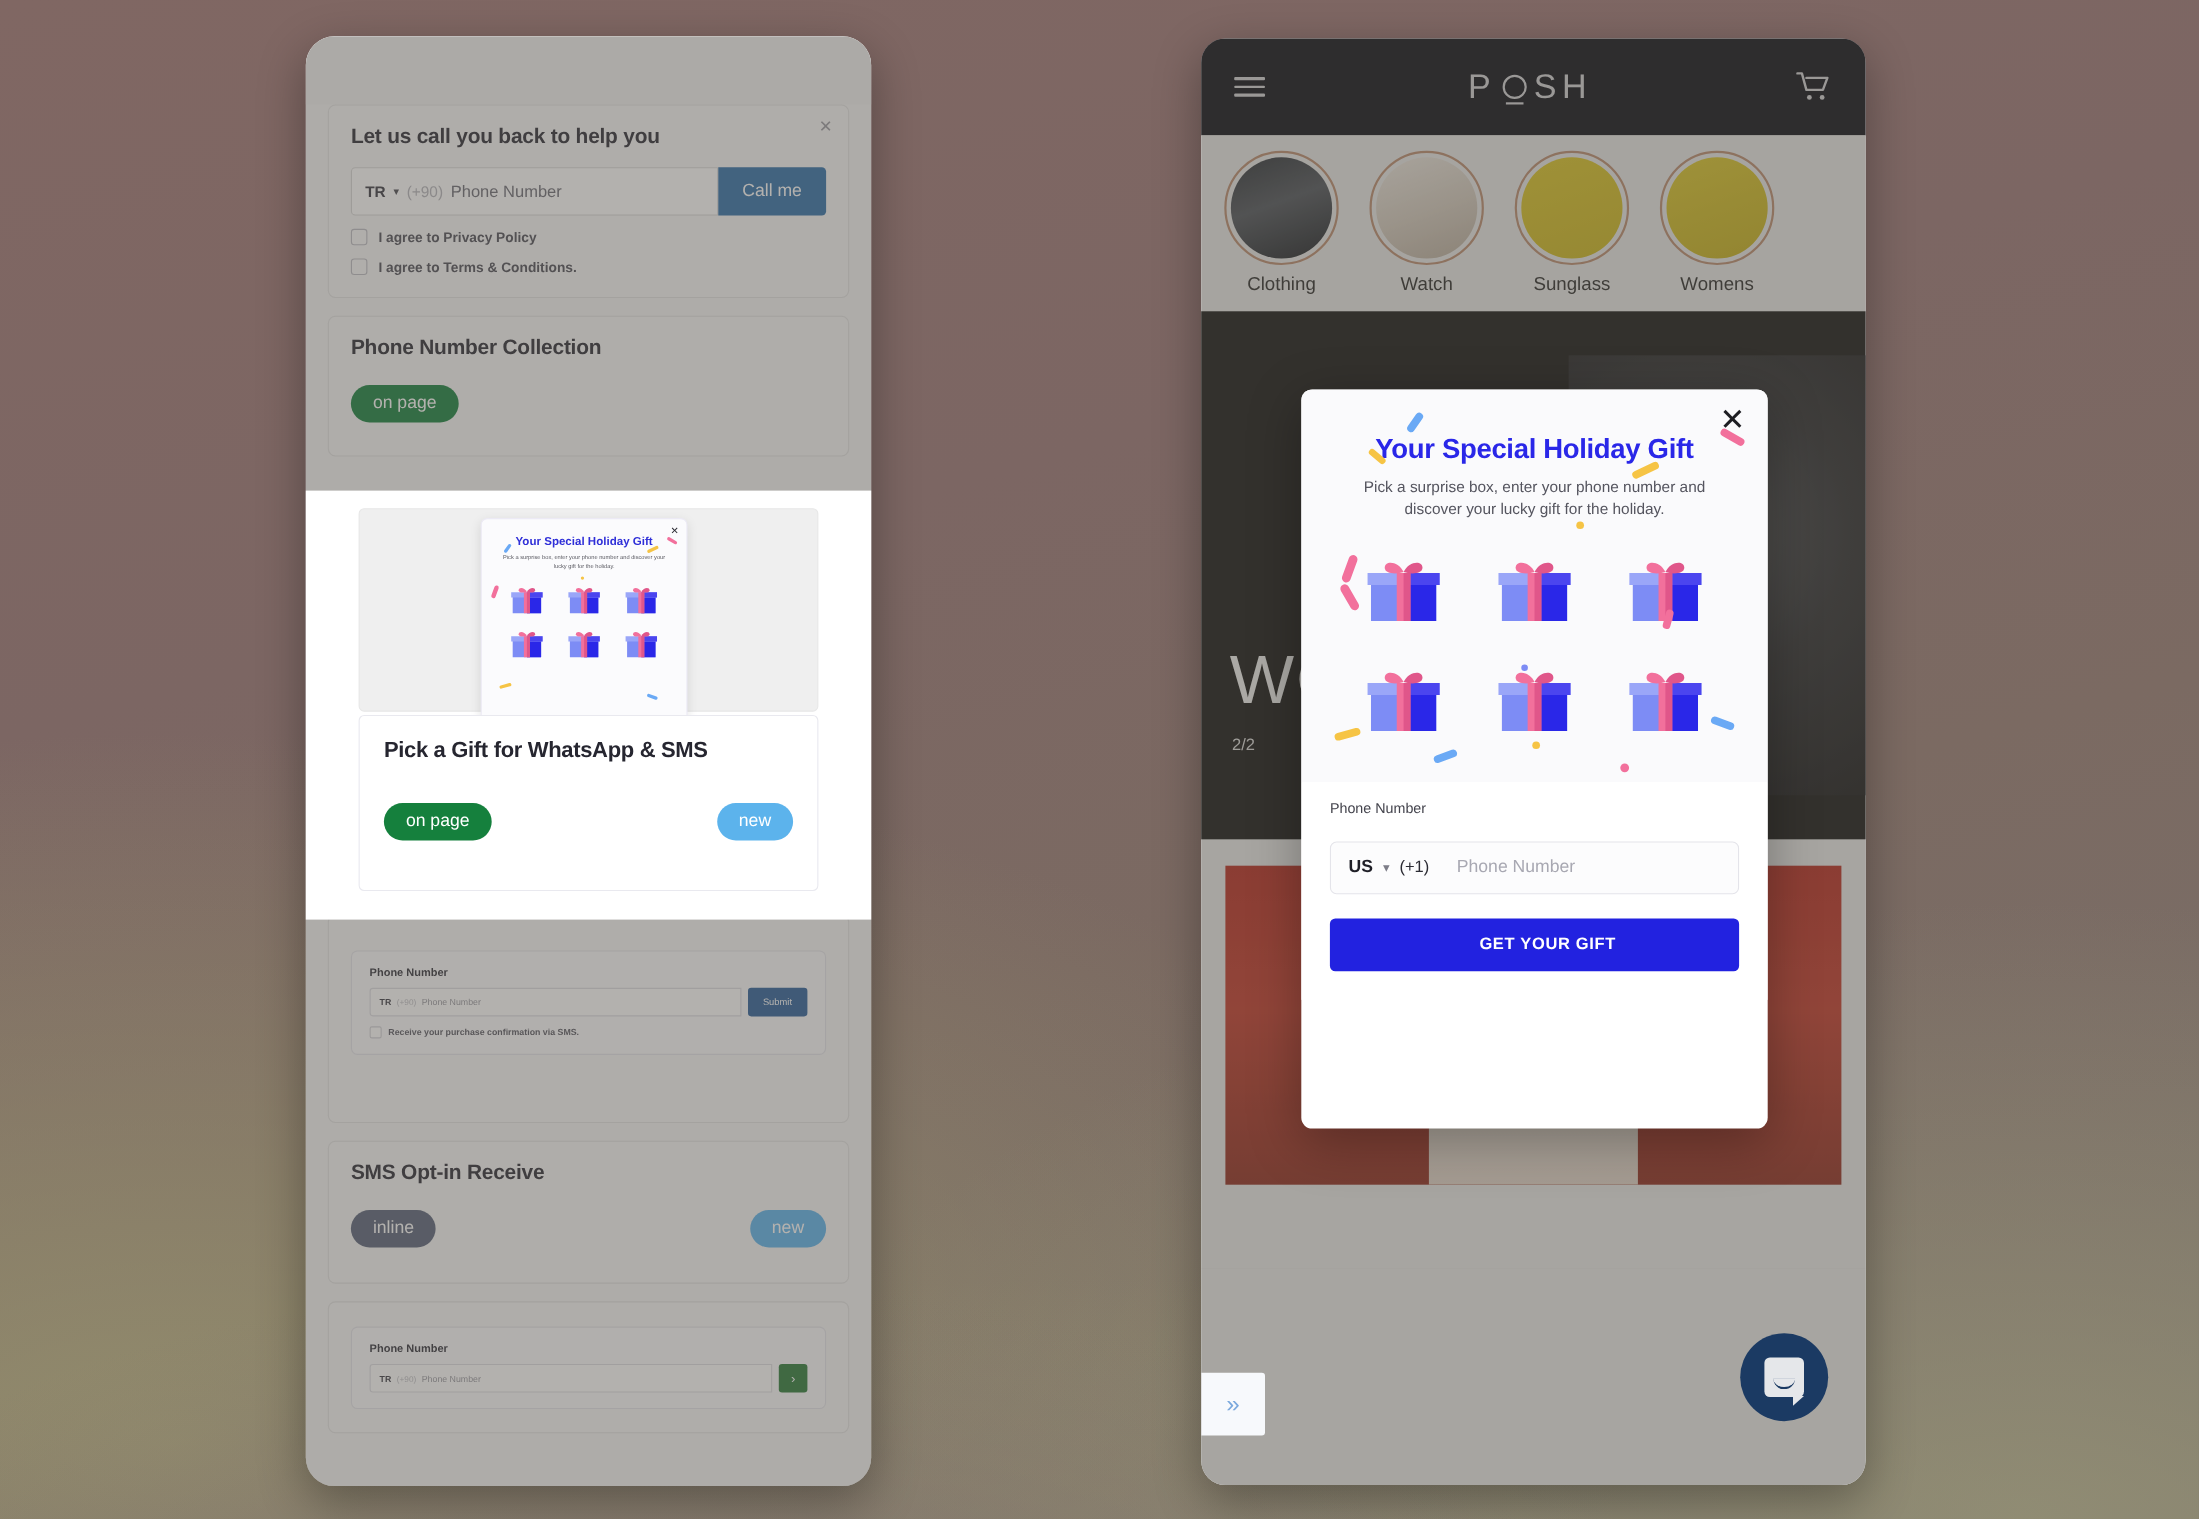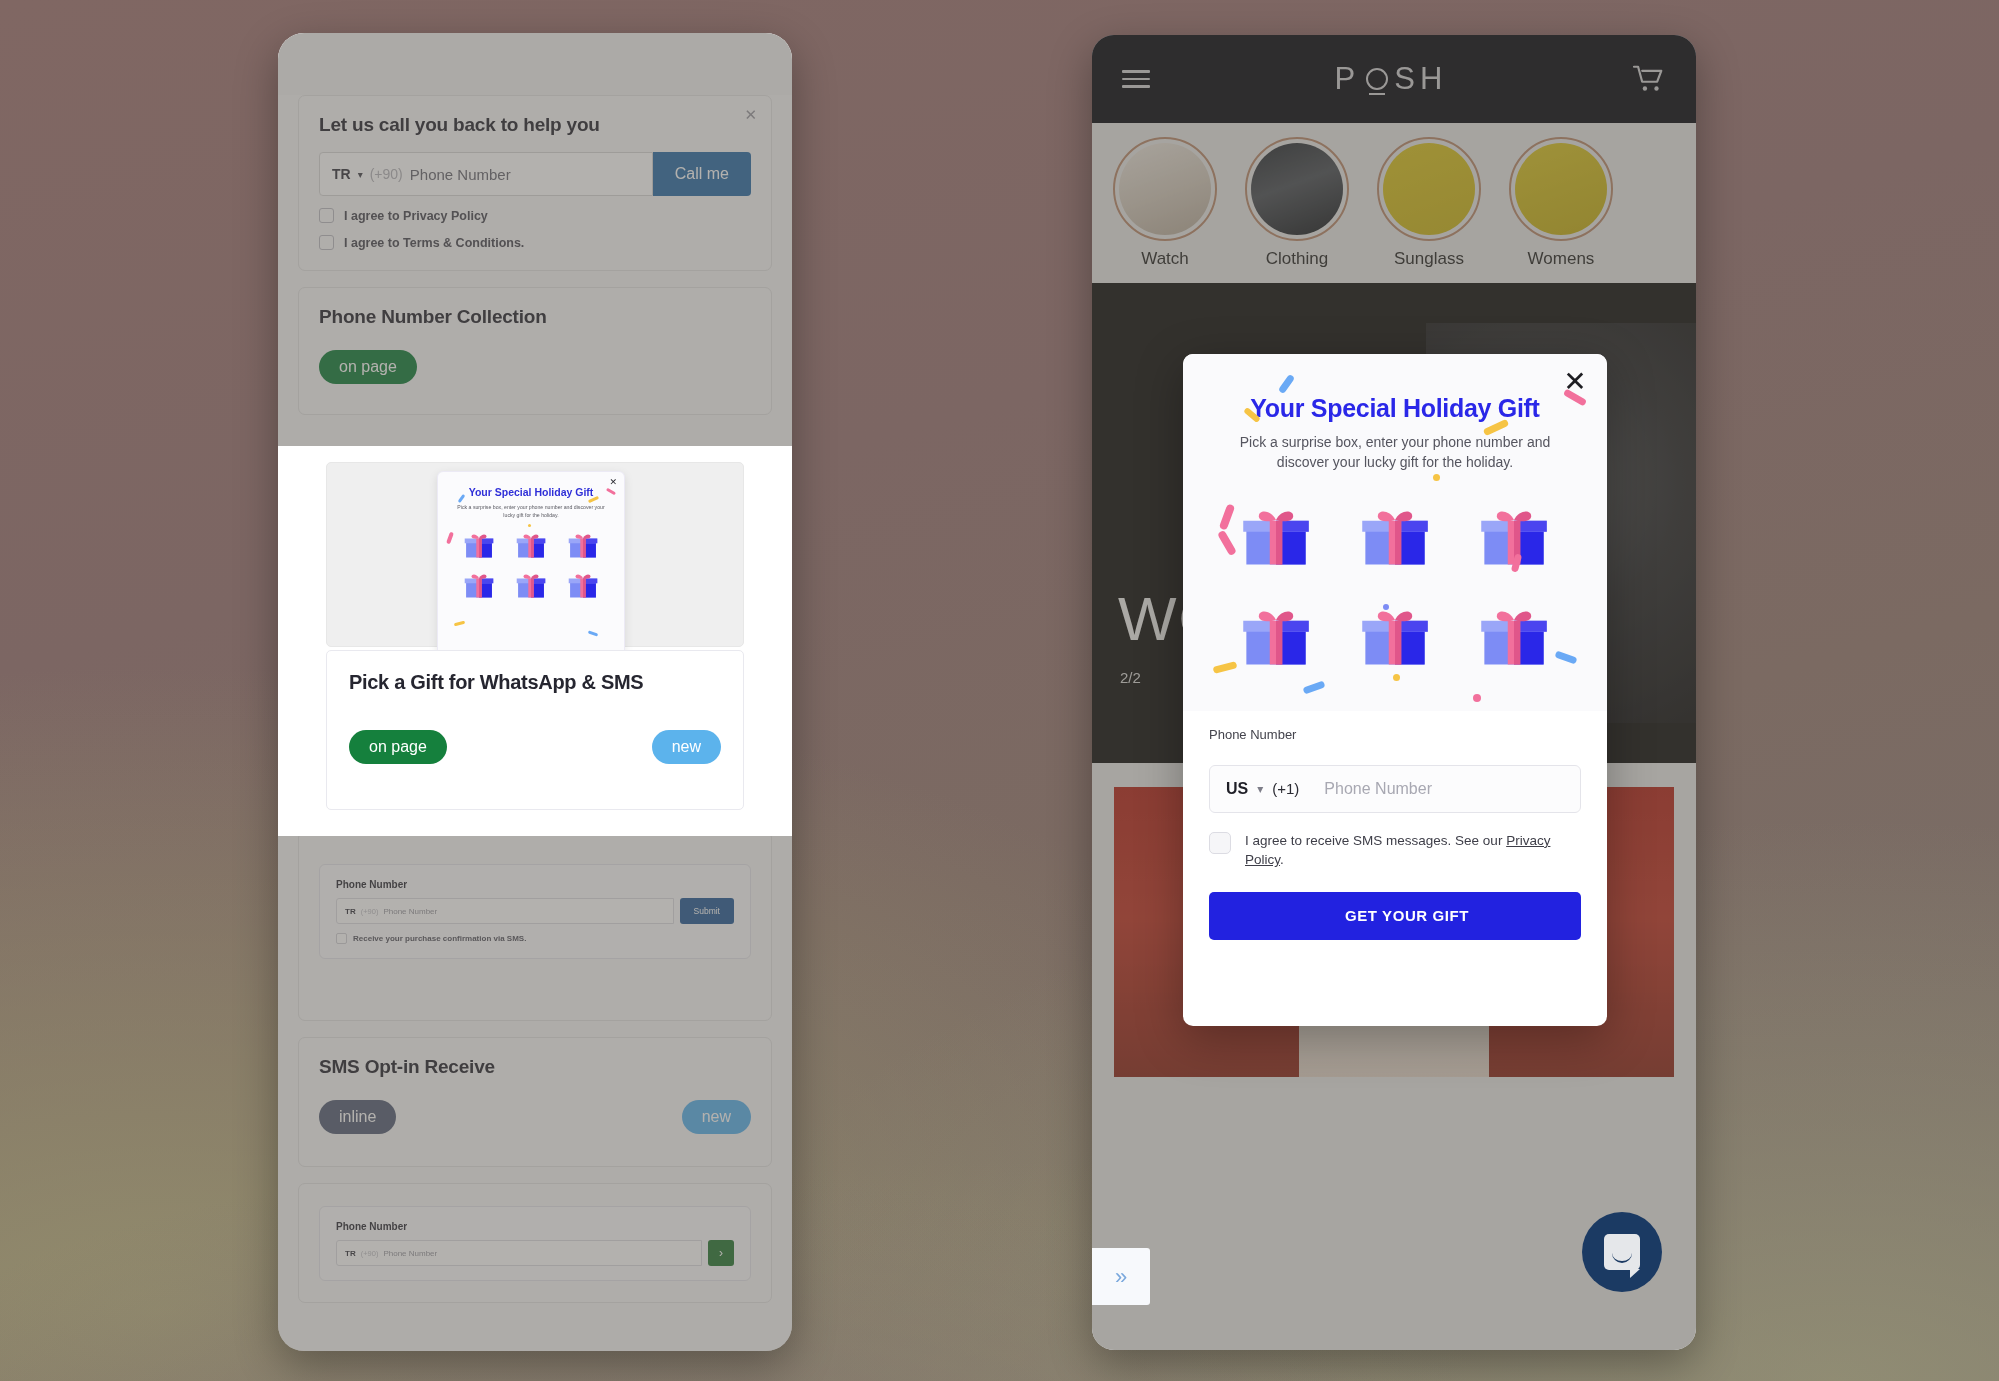--- a/index.html
+++ b/index.html
@@ -413,29 +413,29 @@
     <svg width="34" height="30" viewBox="0 0 24 22">
       <path d="M1 2h3l3 11h11l3-8H7" fill="none" stroke="#cfcfd4" stroke-width="1.6" stroke-linecap="round" stroke-linejoin="round"></path>
       <circle cx="9" cy="18" r="1.6" fill="#cfcfd4"></circle>
         <circle cx="17.5" cy="18" r="1.6" fill="#cfcfd4"></circle>
     </svg>
   </div>
 
   <div class="rp-cats" id="category-strip">
       <div class="cat">
         <div class="ring">
-          <div class="img img-watch"></div>
-        </div>
-        <div class="lbl">Watch</div>
+          <div class="img img-cloth"></div>
+        </div>
+        <div class="lbl">Clothing</div>
       </div>
       <div class="cat">
         <div class="ring">
-          <div class="img img-cloth"></div>
-        </div>
-        <div class="lbl">Clothing</div>
+          <div class="img img-watch"></div>
+        </div>
+        <div class="lbl">Watch</div>
       </div>
       <div class="cat">
         <div class="ring">
           <div class="img img-sun"></div>
         </div>
         <div class="lbl">Sunglass</div>
       </div>
       <div class="cat">
         <div class="ring">
           <div class="img img-wom"></div>
@@ -564,22 +564,15 @@
     </div>
 
   <div class="modal-form">
     <div class="fld-label">Phone Number</div>
     <div class="fld">
       <span class="cc">US</span>
       <span class="chev">▾</span>
       <span class="dial">(+1)</span>
       <span class="ph">Phone Number</span>
     </div>
-    <div class="agree">
-      <span class="cb"></span>
-      <span class="txt">
-        <span>I agree to receive SMS messages. See our</span>
-        <a href="#">Privacy Policy</a><span>.</span>
-      </span>
-    </div>
     <button class="gift-btn">GET YOUR GIFT</button>
   </div>
 </div>
 
 </body></html>

